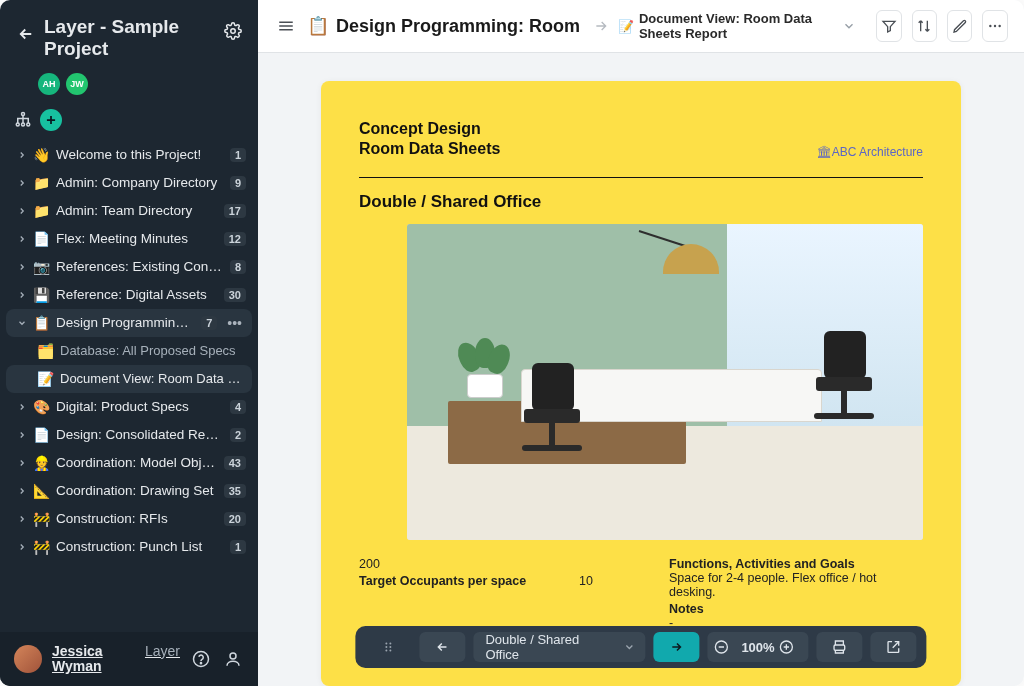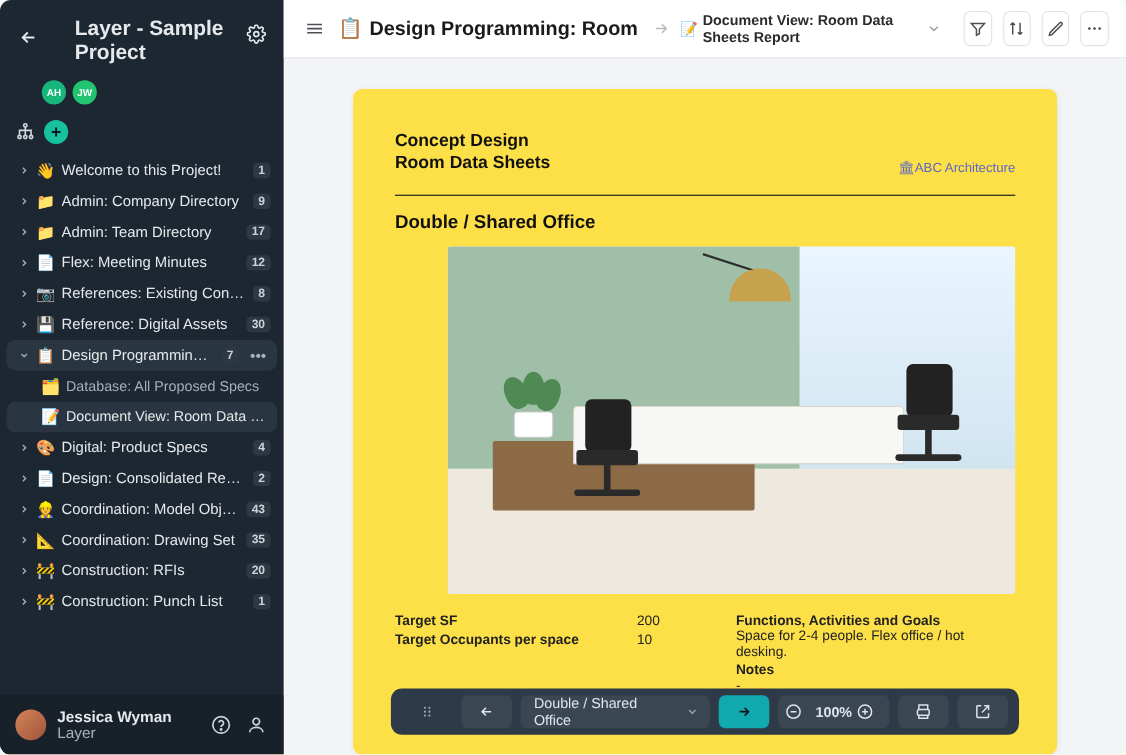--- a/index.html
+++ b/index.html
@@ -17,42 +17,42 @@
     --footer-btn:#3a4753;
     --footer-btn-hover:#455464;
     --footer-accent:#11a9ad;
   }
   html,body {margin:0;padding:0;height:100%;font-family:-apple-system,"Segoe UI",Helvetica,Arial,sans-serif;background:#fff;}
   .app {display:flex;width:1024px;height:686px;overflow:hidden;border-radius:10px;box-shadow:0 0 20px rgba(0,0,0,.08);}
   
   .sidebar {width:258px;flex:none;background:var(--sidebar-bg);color:var(--text-light);display:flex;flex-direction:column;}
   .sb-head {display:flex;align-items:flex-start;padding:16px 14px 12px 14px;}
   .back-btn {width:24px;height:24px;margin-top:6px;color:#e6e9ec;display:flex;align-items:center;justify-content:center;cursor:pointer;}
-  .sb-title {flex:1;font-size:19px;font-weight:700;line-height:1.18;padding-left:6px;margin-left:24px;}
+  .sb-title {flex:1;font-size:19px;font-weight:700;line-height:1.18;padding-left:6px;}
   .sb-gear {width:22px;height:22px;margin-top:4px;color:#e6e9ec;display:flex;align-items:center;justify-content:center;cursor:pointer;}
   .avatars {display:flex;gap:6px;padding:0 0 14px 38px;}
   .avatar-chip {width:22px;height:22px;border-radius:50%;display:flex;align-items:center;justify-content:center;font-size:9px;font-weight:700;color:#fff;}
   .sect-hdr {display:flex;align-items:center;gap:8px;padding:0 14px 10px 14px;}
   .sect-hdr .org-icon {width:18px;height:18px;color:#cfd6dd;}
   .sect-hdr .label {flex:1;font-size:19px;font-weight:700;}
   .add-btn {width:22px;height:22px;border-radius:50%;background:var(--accent);color:#0a1921;display:flex;align-items:center;justify-content:center;font-size:16px;font-weight:800;cursor:pointer;}
   .tree {flex:1;overflow:hidden;padding:0 6px 4px 6px;}
   .tree-item {display:flex;align-items:center;gap:6px;padding:6px 6px;font-size:13.5px;color:var(--text-light);border-radius:8px;cursor:pointer;white-space:nowrap;}
   .tree-item.lvl0 {padding-left:10px;}
   .tree-item.lvl1 {padding-left:32px;font-size:13px;color:var(--text-dim);}
   .tree-item.lvl1.selected {background:var(--sidebar-item-hover);color:var(--text-light);}
   .tree-item.current {background:var(--sidebar-item-hover);border-radius:8px;}
   .chev {width:12px;display:flex;justify-content:center;color:var(--text-dim);}
   .item-ico {width:16px;height:16px;display:flex;align-items:center;justify-content:center;font-size:14px;}
   .item-label {flex:1;overflow:hidden;text-overflow:ellipsis;}
   .badge {background:var(--badge-bg);color:#cbd3da;border-radius:4px;font-size:11px;padding:1px 5px;font-weight:600;}
   .more-dots {color:#aab3bc;font-size:14px;padding:0 4px;}
   .sb-footer {height:54px;background:var(--sidebar-bg2);display:flex;align-items:center;padding:0 14px;gap:10px;}
   .user-ava {width:28px;height:28px;border-radius:50%;background:linear-gradient(135deg,#d4855a,#a0533a);flex:none;}
-  .user-info {flex:1;display:flex;flex-direction:column;line-height:1.1;}
+  .user-info {flex:1;display:flex;flex-direction:row;line-height:1.1;text-decoration:underline;}
   .user-name {font-size:14px;font-weight:700;}
   .user-role {font-size:14px;color:var(--text-dim);}
   .sb-foot-btn {width:22px;height:22px;color:#cfd6dd;display:flex;align-items:center;justify-content:center;cursor:pointer;}
   
   .main {flex:1;display:flex;flex-direction:column;background:var(--main-bg);min-width:0;}
   .toolbar {height:52px;flex:none;display:flex;align-items:center;padding:0 16px;gap:10px;color:var(--toolbar-text);background:#fff;border-bottom:1px solid var(--border);}
   .tb-btn {width:30px;height:30px;border:1px solid var(--border);border-radius:6px;display:flex;align-items:center;justify-content:center;cursor:pointer;color:#4a4f55;background:#fff;}
   .tb-btn.nb {border:none;}
   .crumb-main {font-size:18px;font-weight:800;color:#1a1a1a;display:flex;align-items:center;gap:6px;max-width:300px;overflow:hidden;white-space:nowrap;text-overflow:ellipsis;}
   .crumb-sep {color:#b5bac0;}
@@ -403,21 +403,20 @@
                 <div class="back"></div>
                 <div class="seat"></div>
                 <div class="pole"></div>
                 <div class="base"></div>
               </div>
           </div>
         </div>
         <div class="fields">
           <div class="fc-l" id="fieldsL">
               <div class="frow">
-                <span class="flabel">Target SF</span>
                 <span class="fval">200</span>
               </div>
               <div class="frow">
                 <span class="flabel">Target Occupants per space</span>
                 <span class="fval">10</span>
               </div>
             </div>
           <div class="fc-r" id="fieldsR">
               <div class="frow">
                 <div style="flex:1">

